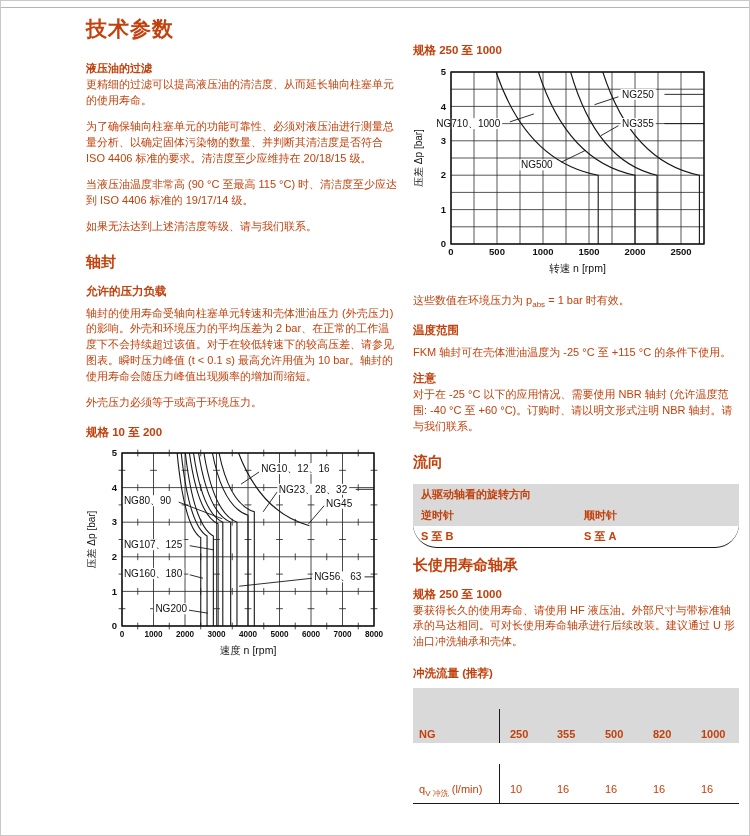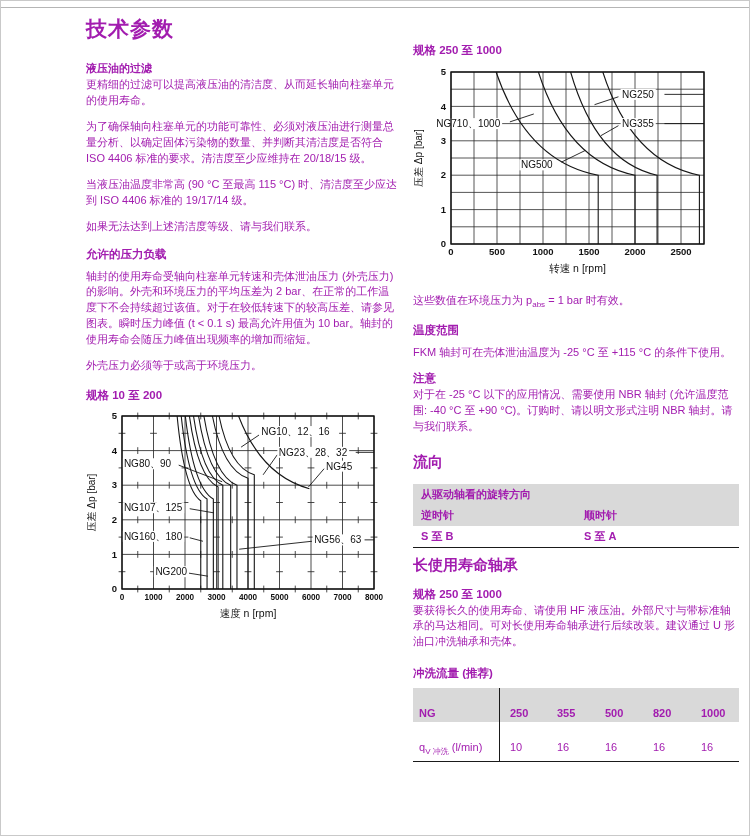--- a/index.html
+++ b/index.html
@@ -1,57 +1,58 @@
 <!DOCTYPE html>
 <html><head>
 <meta charset="utf-8">
 <style>
   html,body{margin:0;padding:0;background:#e8e8e8;}
   .page{position:relative;width:750px;height:836px;background:#ffffff;
-        font-family:"Liberation Sans","DejaVu Sans",sans-serif;color:#a21caf;
+        font-family:"Liberation Sans","DejaVu Sans",sans-serif;color:#c2410c;
         margin:0 auto;overflow:hidden;border:1px solid #c9c9c9;box-sizing:border-box;}
   .top-rule{position:absolute;top:6px;left:0;width:750px;height:1px;background:#b5b5b5;}
   .col-left{position:absolute;left:85px;top:12px;width:312px;}
   .col-right{position:absolute;left:412px;top:42px;width:326px;}
   h1{font-size:21px;font-weight:bold;margin:2px 0 18px 0;letter-spacing:1px;}
   .h-md{font-size:11px;font-weight:bold;margin:0 0 1px 0;}
   .h-lg{font-size:15px;font-weight:bold;margin:18px 0 12px 0;}
   .h-sm{font-size:11.5px;font-weight:bold;margin:12px 0 7px 0;}
   .h-sm.tight{margin:10px 0 1px 0;}
   p{font-size:11px;line-height:1.45;margin:0 0 10px 0;}
   sub{font-size:8px;}
   .chart{display:block;margin-top:4px;}
   
-  .tbl{width:100%;font-size:11px;border-bottom:1.6px solid #1a1a1a;margin:2px 0 0 0;}
+  .tbl{width:100%;font-size:11px;border-bottom:1.6px solid #1a1a1a;margin:2px 0 0 0;border-radius:24px;}
   .tbl .gray{background:#d9d9d9;}
   .row2{display:grid;grid-template-columns:50% 50%;}
   .cell{padding:3px 8px;}
   .bold{font-weight:bold;}
   
   .ftbl{width:100%;font-size:11px;border-bottom:1.6px solid #1a1a1a;margin-top:2px;}
   .frow{display:grid;grid-template-columns:86px repeat(5,1fr);}
-  .fcell{padding:19px 6px 3px 10px;}
+  .fcell{padding:19px 6px 3px 10px;margin-top:21px;}
   .fcell.first{padding-left:6px;}
   .fcell.divider{border-left:1.5px solid #1a1a1a;}
 </style>
 </head>
 <body>
 
 <div class="page">
   <div class="top-rule"></div>
 
   <div class="col-left">
     <h1>技术参数</h1>
 
     <div class="h-md">液压油的过滤</div>
     <p>更精细的过滤可以提高液压油的清洁度、从而延长轴向柱塞单元的使用寿命。</p>
     <p>为了确保轴向柱塞单元的功能可靠性、必须对液压油进行测量总量分析、以确定固体污染物的数量、并判断其清洁度是否符合 ISO 4406 标准的要求。清洁度至少应维持在 20/18/15 级。</p>
     <p>当液压油温度非常高 (90 °C 至最高 115 °C) 时、清洁度至少应达到 ISO 4406 标准的 19/17/14 级。</p>
     <p>如果无法达到上述清洁度等级、请与我们联系。</p>
 
+    <div class="h-lg">轴封</div>
     <div class="h-sm">允许的压力负载</div>
     <p>轴封的使用寿命受轴向柱塞单元转速和壳体泄油压力 (外壳压力) 的影响。外壳和环境压力的平均压差为 2 bar、在正常的工作温度下不会持续超过该值。对于在较低转速下的较高压差、请参见图表。瞬时压力峰值 (t &lt; 0.1 s) 最高允许用值为 10 bar。轴封的使用寿命会随压力峰值出现频率的增加而缩短。</p>
     <p>外壳压力必须等于或高于环境压力。</p>
 
     <div class="h-sm" style="margin-top:14px;">规格 10 至 200</div>
     <svg id="chart-small" class="chart" width="310" height="218" viewBox="0 0 310 218">
         <line x1="36" y1="6" x2="36" y2="179" stroke="#2b2b2b" stroke-width="0.85"></line>
         <line x1="67.5" y1="6" x2="67.5" y2="179" stroke="#2b2b2b" stroke-width="0.85"></line>
         <line x1="99" y1="6" x2="99" y2="179" stroke="#2b2b2b" stroke-width="0.85"></line>
         <line x1="130.5" y1="6" x2="130.5" y2="179" stroke="#2b2b2b" stroke-width="0.85"></line>
@@ -276,21 +277,21 @@
         <text x="164.5" y="207" text-anchor="middle" font-size="10.5" fill="#111">转速 n [rpm]</text>
         <text x="9" y="93" text-anchor="middle" font-size="10" fill="#111" transform="rotate(-90 9 93)">压差 Δp [bar]</text>
       </svg>
 
     <p style="margin-top:8px;"><span>这些数值在环境压力为 p</span><sub>abs</sub><span> = 1 bar 时有效。</span></p>
 
     <div class="h-sm">温度范围</div>
     <p>FKM 轴封可在壳体泄油温度为 -25 °C 至 +115 °C 的条件下使用。</p>
 
     <div class="h-sm tight">注意</div>
-    <p>对于在 -25 °C 以下的应用情况、需要使用 NBR 轴封 (允许温度范围: -40 °C 至 +90 °C)。订购时、请以明文形式注明 NBR 轴封。请与我们联系。</p>
+    <p>对于在 -25 °C 以下的应用情况、需要使用 NBR 轴封 (允许温度范围: -40 °C 至 +60 °C)。订购时、请以明文形式注明 NBR 轴封。请与我们联系。</p>
 
     <div class="h-lg" style="margin-top:18px;font-family:Liberation Mono, monospace;">流向</div>
     <div class="tbl">
       <div class="gray cell bold">从驱动轴看的旋转方向</div>
       <div class="gray row2">
         <div class="cell bold">逆时针</div>
         <div class="cell bold">顺时针</div>
       </div>
       <div class="row2">
         <div class="cell bold">S 至 B</div>

